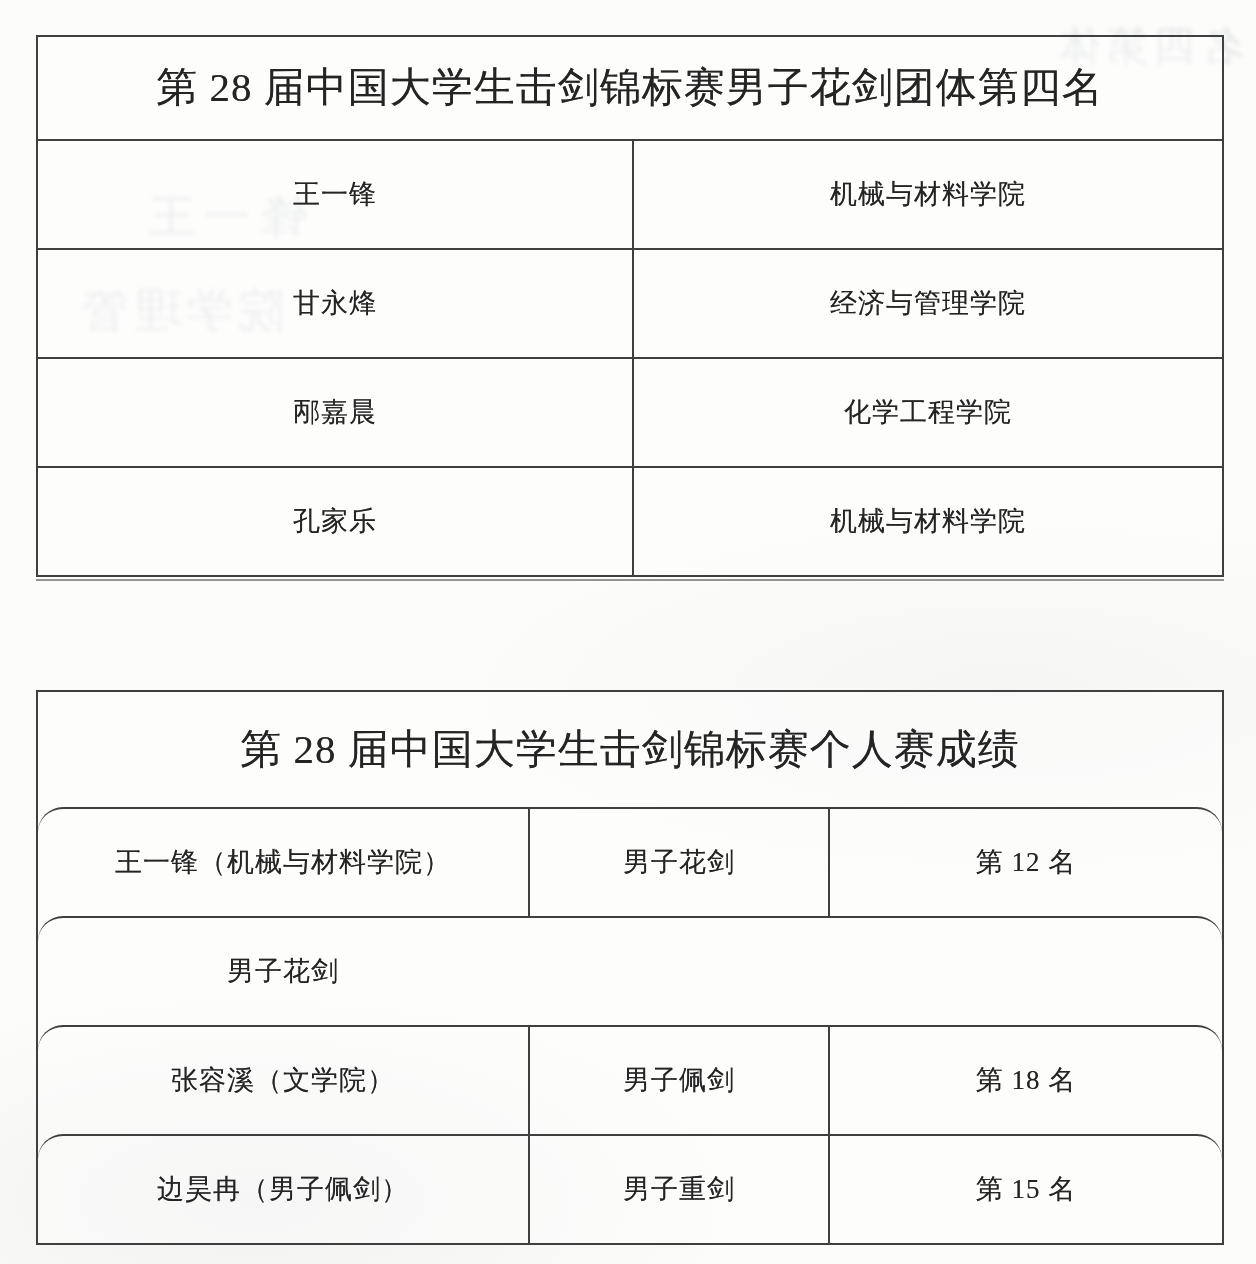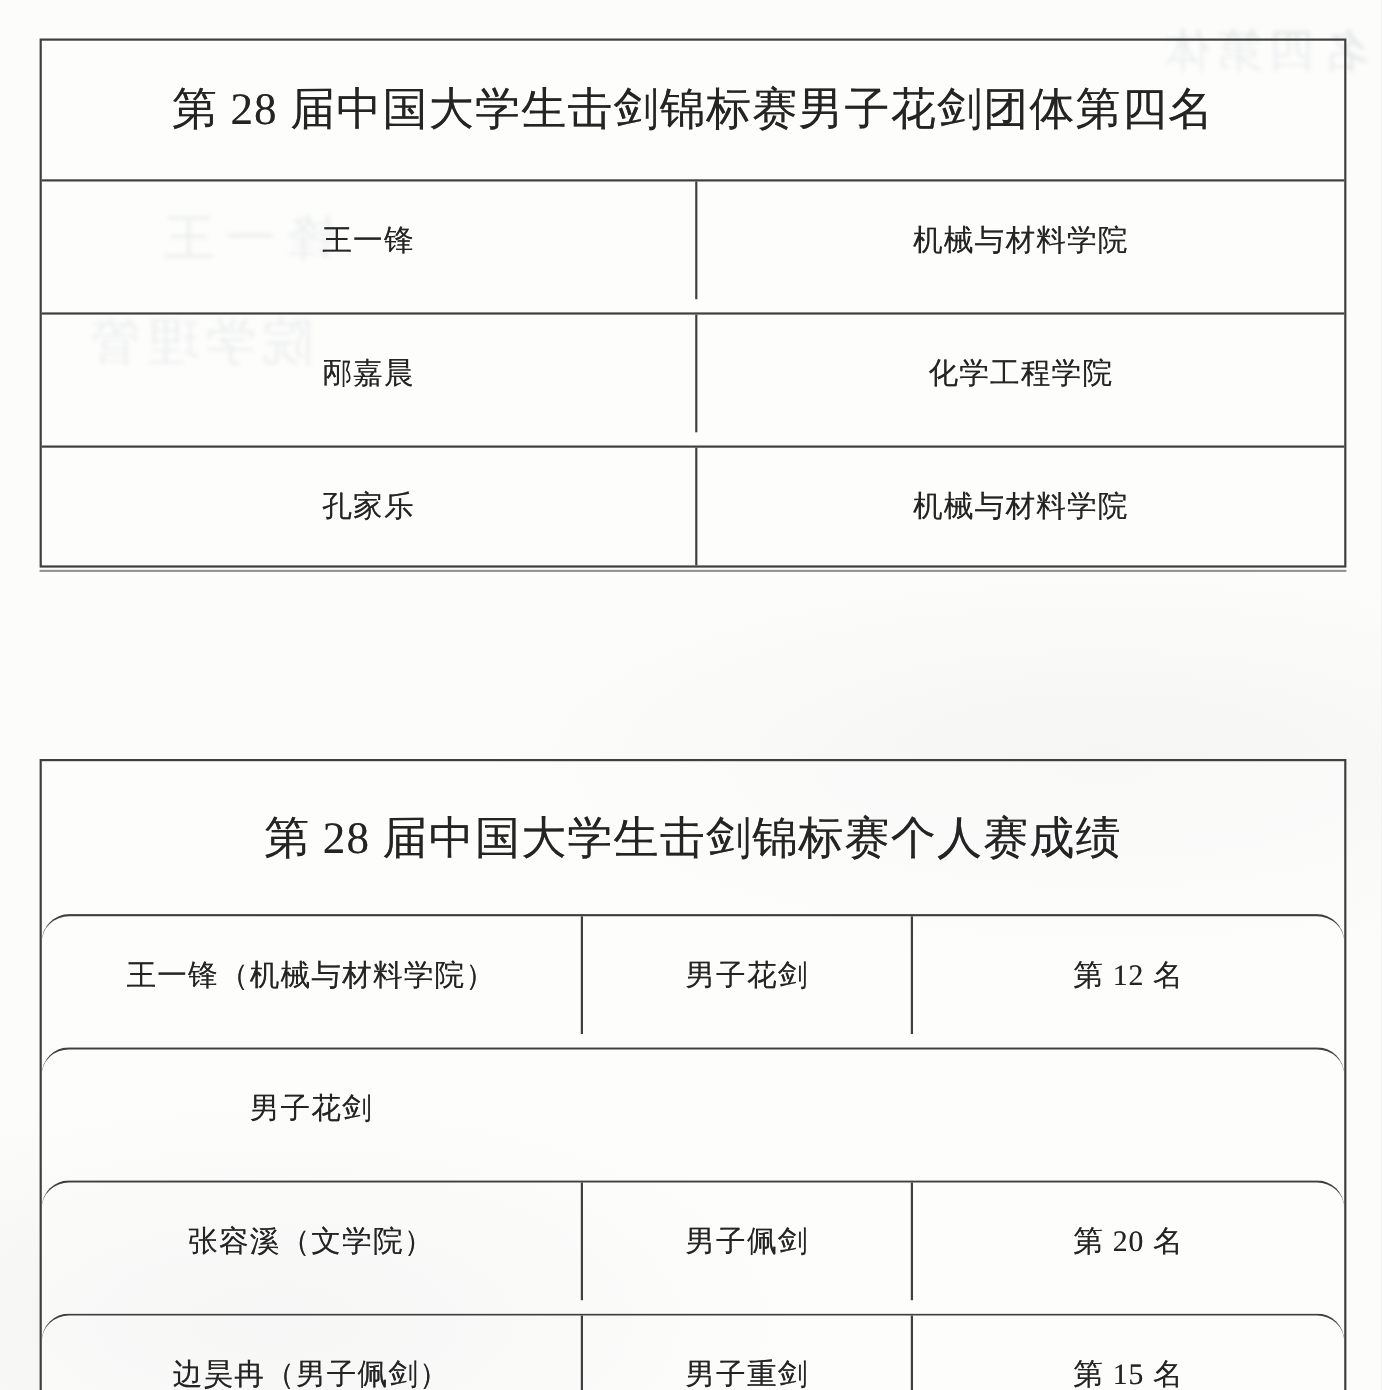--- a/index.html
+++ b/index.html
@@ -35,21 +35,21 @@
   }
   .t1{ top:35px; }
   .t2{ top:690px; }
   .t1::after{ 
     content:"";
     position:absolute;
     left:-2px; right:-2px; bottom:-6px;
     height:2px;
     background:rgba(63,63,63,0.55);
   }
-  .trow{ display:grid;margin-top:12px; }
+  .trow{ display:grid; }
   .trow + .trow{ border-top:2px solid var(--line); }
   .title-row{ grid-template-columns:1fr; }
   .t1 .title-row{ height:102px; }
   .t2 .title-row{ height:115px; }
   .t1 .data-row{ grid-template-columns:594px 1fr; height:107px; }
   .t2 .data-row{ grid-template-columns:490px 300px 1fr; height:107px;border-radius:25px; }
   .cell{
     display:flex;
     align-items:center;
     justify-content:center;
@@ -92,20 +92,24 @@
 
   <section class="doc-table t1">
     <div class="trow title-row">
       <div class="cell title-cell">第 28 届中国大学生击剑锦标赛男子花剑团体第四名</div>
     </div>
     <div class="trow data-row">
       <div class="cell">王一锋</div>
       <div class="cell">机械与材料学院</div>
     </div>
     <div class="trow data-row">
+      <div class="cell">甘永烽</div>
+      <div class="cell">经济与管理学院</div>
+    </div>
+    <div class="trow data-row">
       <div class="cell">邴嘉晨</div>
       <div class="cell">化学工程学院</div>
     </div>
     <div class="trow data-row">
       <div class="cell">孔家乐</div>
       <div class="cell">机械与材料学院</div>
     </div>
   </section>
 
   <section class="doc-table t2">
@@ -116,21 +120,21 @@
       <div class="cell">王一锋（机械与材料学院）</div>
       <div class="cell">男子花剑</div>
       <div class="cell">第 12 名</div>
     </div>
     <div class="trow data-row">
       <div class="cell">男子花剑</div>
     </div>
     <div class="trow data-row">
       <div class="cell">张容溪（文学院）</div>
       <div class="cell">男子佩剑</div>
-      <div class="cell">第 20 名</div>
+      <div class="cell">第 18 名</div>
     </div>
     <div class="trow data-row">
       <div class="cell">边昊冉（男子佩剑）</div>
       <div class="cell">男子重剑</div>
       <div class="cell">第 15 名</div>
     </div>
   </section>
 
 </div>
 

